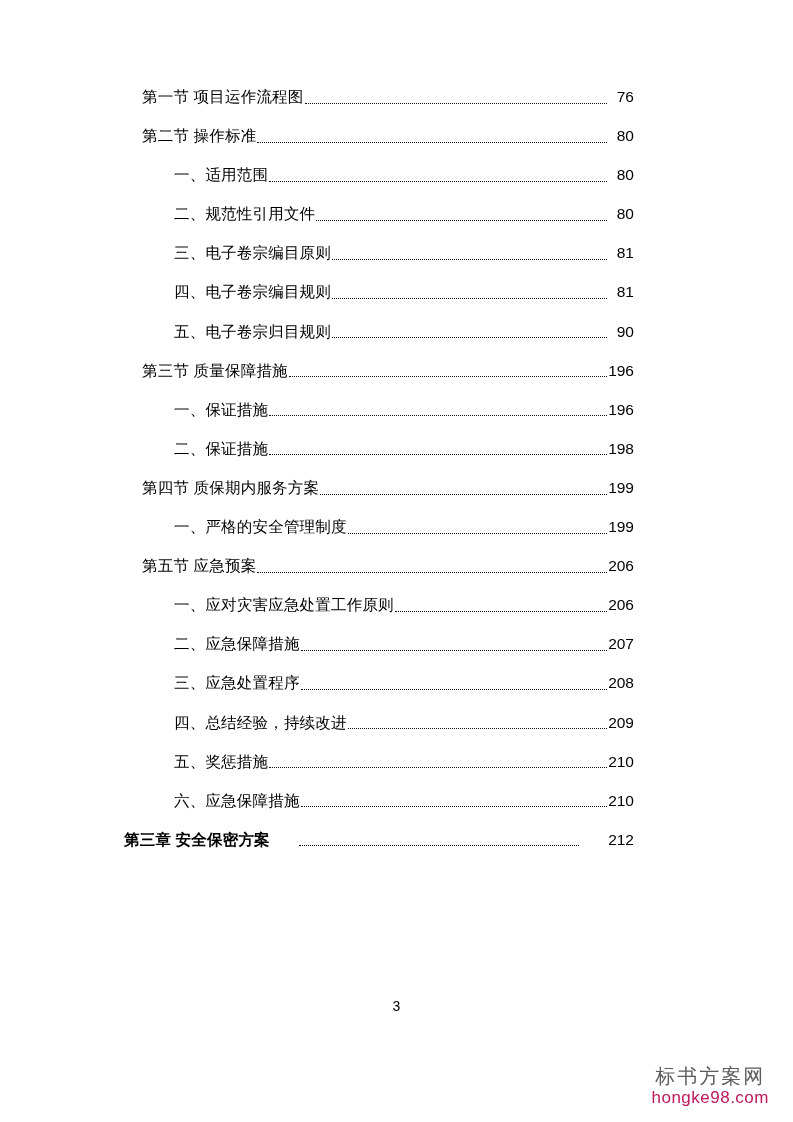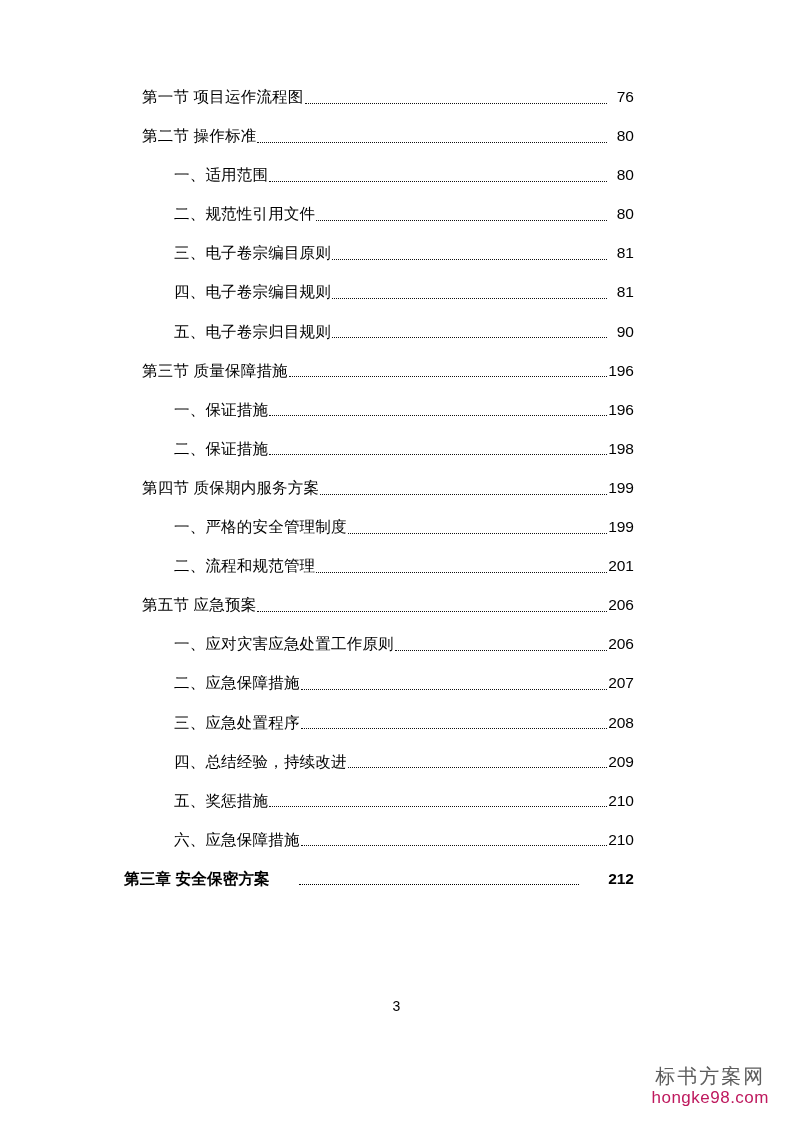--- a/index.html
+++ b/index.html
@@ -62,21 +62,21 @@
   .toc-row.chapter .toc-dots {
     border-bottom: 1px dotted #000;
   }
   .toc-page {
     flex: 0 0 auto;
     text-align: right;
     min-width: 26px;
     font-size: 15.5px;
   }
   .toc-row.chapter .toc-page {
-    font-weight: bold;
+    font-weight: normal;
   }
   .page-number {
     position: absolute;
     top: 998px;
     left: 0;
     width: 793px;
     text-align: center;
     font-size: 14px;
   }
   .watermark {
@@ -157,25 +157,20 @@
       <div class="toc-row lvl1">
         <span class="toc-label">第四节  质保期内服务方案</span>
         <span class="toc-dots"></span>
         <span class="toc-page">199</span>
       </div>
       <div class="toc-row lvl2">
         <span class="toc-label">一、严格的安全管理制度</span>
         <span class="toc-dots"></span>
         <span class="toc-page">199</span>
       </div>
-      <div class="toc-row lvl2">
-        <span class="toc-label">二、流程和规范管理</span>
-        <span class="toc-dots"></span>
-        <span class="toc-page">201</span>
-      </div>
       <div class="toc-row lvl1">
         <span class="toc-label">第五节  应急预案</span>
         <span class="toc-dots"></span>
         <span class="toc-page">206</span>
       </div>
       <div class="toc-row lvl2">
         <span class="toc-label">一、应对灾害应急处置工作原则</span>
         <span class="toc-dots"></span>
         <span class="toc-page">206</span>
       </div>

